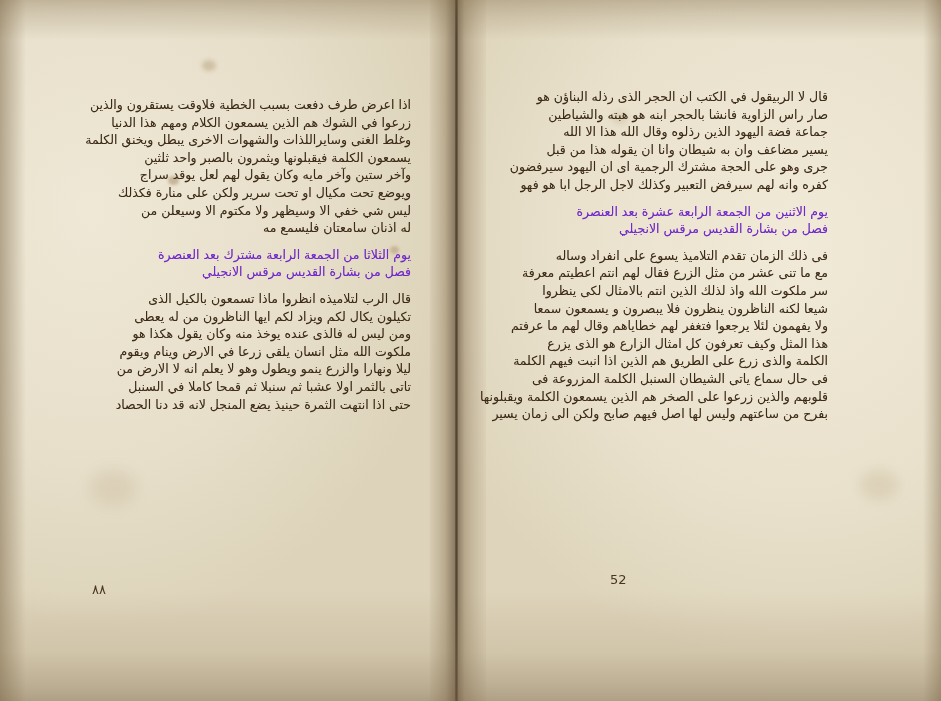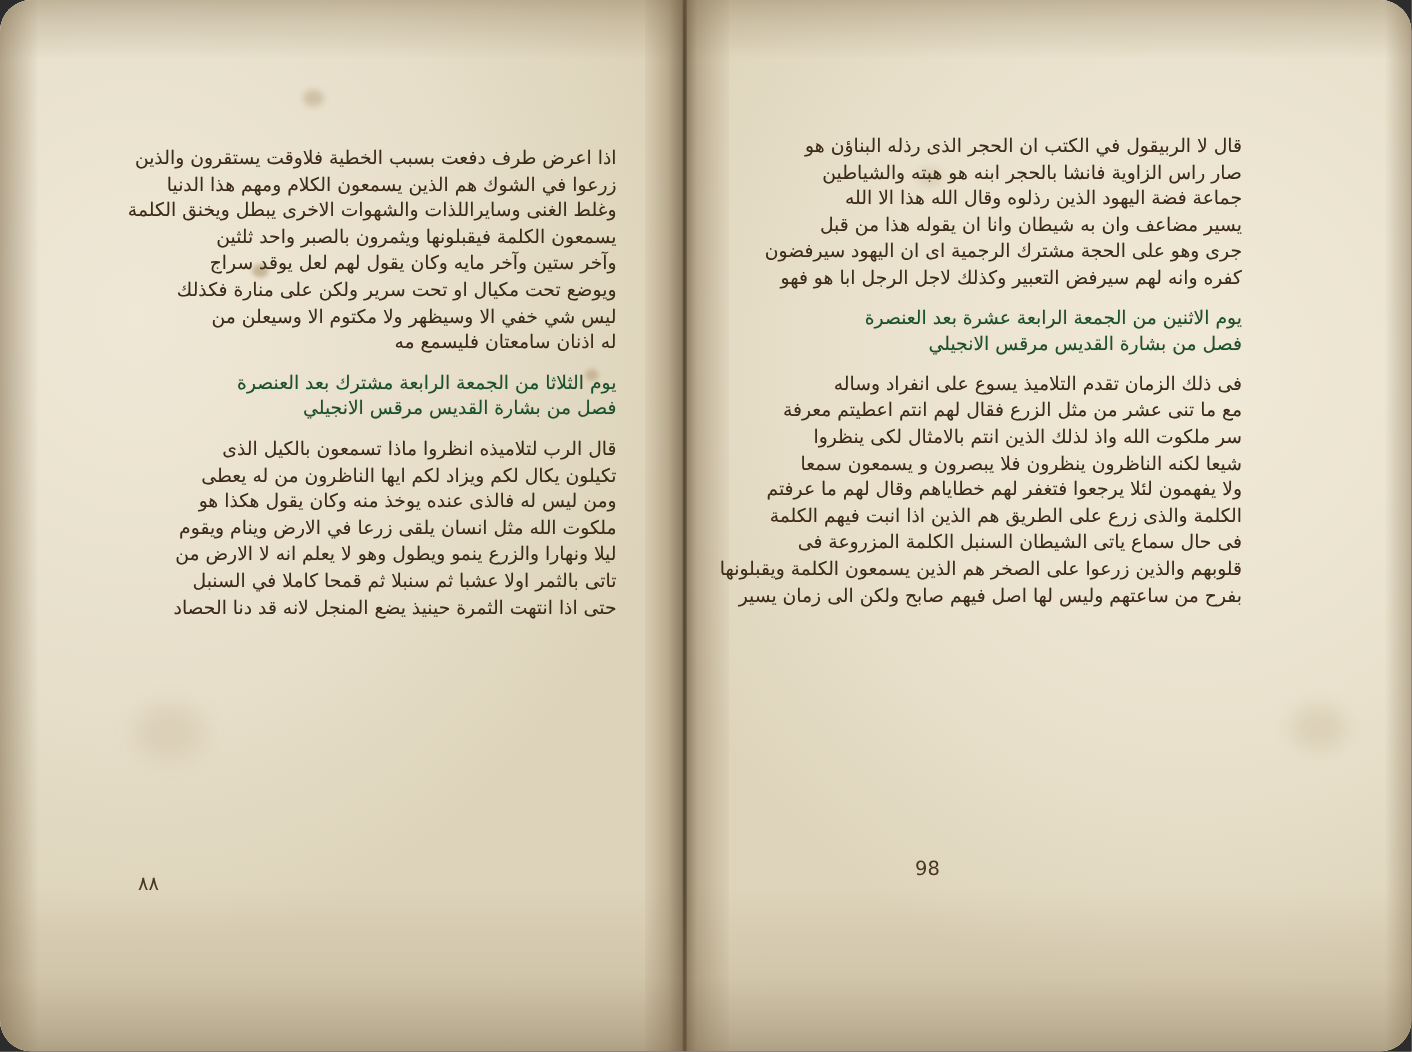--- a/index.html
+++ b/index.html
@@ -7,21 +7,20 @@
     padding: 0;
     background: #2c2c2c;
   }
   #page {
     position: relative;
     width: 941px;
     height: 701px;
     overflow: hidden;
     background: #cfc4ab;
     font-family: "DejaVu Sans", sans-serif;
-    border-radius: 21px;
   }
 
   
   .paper {
     position: absolute;
     top: 0;
     bottom: 0;
     background: #e9e1cd;
   }
   .paper-left {
@@ -113,21 +112,21 @@
   .line {
     white-space: nowrap;
     font-size: 12.5px;
     line-height: 17.6px;
     letter-spacing: -0.2px;
     color: #3c2b17;
     transform-origin: right center;
     text-shadow: 0 0 0.4px rgba(60,40,20,0.25);
   }
   .line.rubric {
-    color: #14532d;
+    color: #6d28d9;
     text-shadow: 0 0 0.5px rgba(150,50,35,0.4);
   }
 
   .folio {
     position: absolute;
     font-size: 13px;
     color: #4a3520;
     font-family: "DejaVu Sans", sans-serif;
   }
 
@@ -195,28 +194,29 @@
       <div class="line rubric">يوم الاثنين من الجمعة الرابعة عشرة بعد العنصرة</div>
       <div class="line rubric">فصل من بشارة القديس مرقس الانجيلي</div>
     </div>
     <div class="gap"></div>
     <div>
       <div class="line">فى ذلك الزمان تقدم التلاميذ يسوع على انفراد وساله</div>
       <div class="line">مع ما تنى عشر من مثل الزرع فقال لهم انتم اعطيتم معرفة</div>
       <div class="line">سر ملكوت الله واذ لذلك الذين انتم بالامثال لكى ينظروا</div>
       <div class="line">شيعا لكنه الناظرون ينظرون فلا يبصرون و يسمعون سمعا</div>
       <div class="line">ولا يفهمون لئلا يرجعوا فتغفر لهم خطاياهم وقال لهم ما عرفتم</div>
+      <div class="line">هذا المثل وكيف تعرفون كل امثال الزارع هو الذى يزرع</div>
       <div class="line">الكلمة والذى زرع على الطريق هم الذين اذا انبت فيهم الكلمة</div>
       <div class="line">فى حال سماع ياتى الشيطان السنبل الكلمة المزروعة فى</div>
       <div class="line">قلوبهم والذين زرعوا على الصخر هم الذين يسمعون الكلمة ويقبلونها</div>
       <div class="line">بفرح من ساعتهم وليس لها اصل فيهم صابح ولكن الى زمان يسير</div>
     </div>
   </div>
 
   <div class="folio" style="left:92px; top:582px;">٨٨</div>
-  <div class="folio" style="left:610px; top:572px;">98</div>
+  <div class="folio" style="left:610px; top:572px;">52</div>
 
   <div class="edge-shadow-left"></div>
   <div class="edge-shadow-right"></div>
   <div class="edge-shadow-top"></div>
   <div class="book-bottom"></div>
 
 </div>
 
 </body></html>

